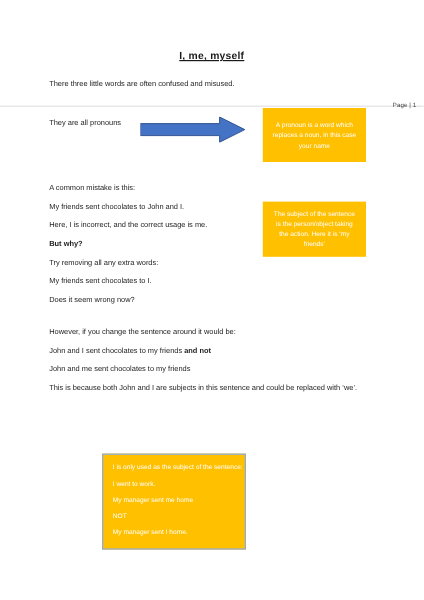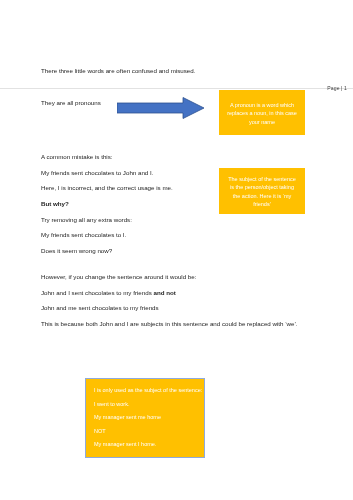--- a/index.html
+++ b/index.html
@@ -149,20 +149,21 @@
   }
   #callout-subject-use .line:last-child {
     margin-bottom: 0;
   }
 </style>
 </head>
 <body>
 
 <div class="page">
 
+  <div class="doc-title">I, me, myself</div>
 
   <div class="body-text" id="intro-paragraph">
     <p>There three little words are often confused and misused.</p>
   </div>
 
   <div class="header-rule"></div>
   <div class="page-number">Page | 1</div>
 
   <div class="body-text" id="pronouns-line">
     <p>They are all pronouns</p>

